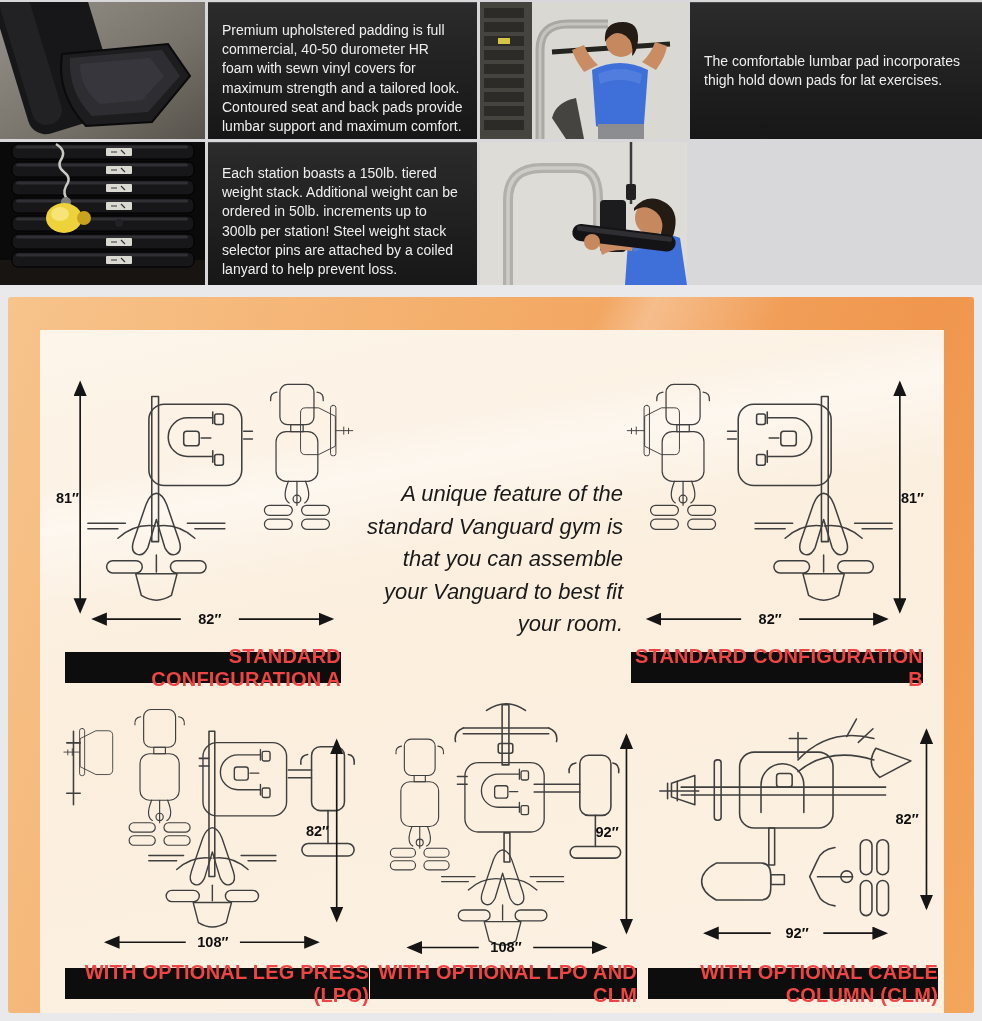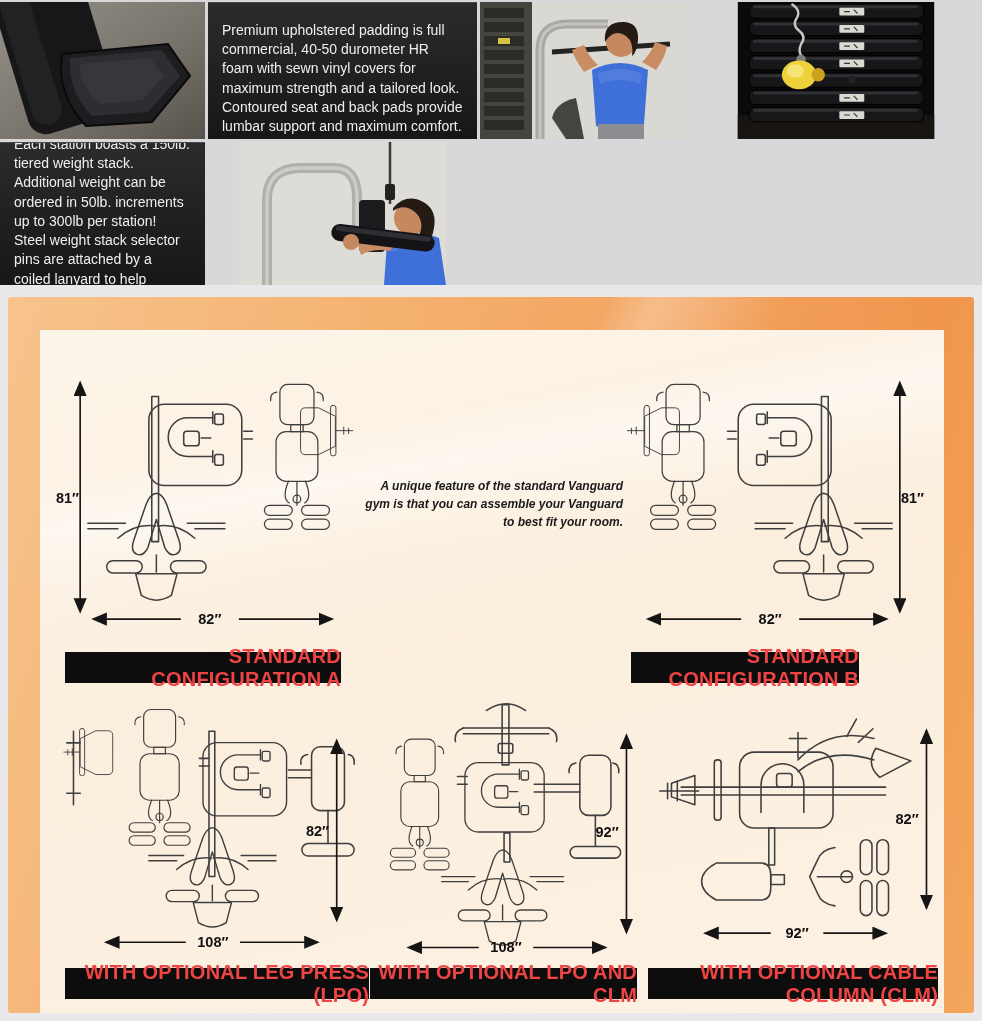--- a/index.html
+++ b/index.html
@@ -59,24 +59,23 @@
   }
   .abs{position:absolute;}
   .bar-label{
     background:#0d0d0d;color:#ef4444;
     font-weight:bold;font-size:20px;letter-spacing:.2px;
     display:flex;align-items:center;justify-content:center;
     height:31px;
   }
   .note{
     font-style:italic;
-    font-size:12px;
+    font-size:22px;
     line-height:1.48;
     color:#1a1a1a;
-    font-weight:bold;
   }
   .diagram svg{display:block;width:100%;height:100%;}
   .art{stroke:#3f3f3f;stroke-width:1.6;fill:none;stroke-linecap:round;stroke-linejoin:round;}
   .dim{stroke:#151515;stroke-width:1.7;fill:none;}
   .dim-text{font:bold 15px "Liberation Sans",sans-serif;fill:#101010;}
 </style>
 </head>
 <body>
 
 <div class="top-grid">
@@ -128,20 +127,23 @@
       <path d="M176 68 q10 -14 11 -24 l-12 -4 q-4 12 -13 20 z" fill="#c98c63"></path>
       <circle cx="141" cy="40" r="15" fill="#c5885f"></circle>
       <path d="M125 40 q-2 -20 18 -20 q16 0 15 18 q-1 12 -6 16 q2 -14 -6 -20 q-12 -8 -21 6 z" fill="#241b15"></path>
       <path d="M112 68 Q140 54 168 68 L164 122 Q138 134 116 124 z" fill="#3f6fd8"></path>
       <path d="M118 72 q22 -10 44 0 l-2 10 q-20 -8 -40 0 z" fill="#5b87e2" opacity="0.6"></path>
       <rect x="118" y="122" width="46" height="15" fill="#8b8d91"></rect>
       <path d="M96 96 q-20 4 -24 20 l14 21 h18 z" fill="#2b2a26" opacity="0.85"></path>
     </svg>
   </div>
 
+  <div class="cell text-cell t-mid">
+    <p>The comfortable lumbar pad incorporates thigh hold down pads for lat exercises.</p>
+  </div>
 
   <div class="cell photo-cell">
     <svg viewBox="0 0 205 143">
       <rect width="205" height="143" fill="#0a0a0b"></rect>
       <rect x="0" y="118" width="205" height="25" fill="#181411"></rect>
       <g>
         <g transform="translate(0,2)">
           <rect x="12" y="0" width="182" height="15" rx="6" fill="#17171a" stroke="#000" stroke-width="1"></rect>
           <rect x="16" y="1.5" width="172" height="3" rx="1.5" fill="#303034"></rect>
           <rect x="106" y="4" width="26" height="8" rx="1" fill="#dad9d2"></rect>
@@ -300,21 +302,21 @@
           <line x1="284" y1="14" x2="284" y2="250" marker-start="url(#arr)" marker-end="url(#arr)"></line>
           <line x1="24" y1="258" x2="120" y2="258" marker-start="url(#arr)"></line>
           <line x1="180" y1="258" x2="270" y2="258" marker-end="url(#arr)"></line>
         </g>
         <text class="dim-text" x="309" y="138" text-anchor="end">81″</text>
         <text class="dim-text" x="150" y="263" text-anchor="middle">82″</text>
       </svg>
     </div>
 
     <div class="abs bar-label" style="left:25px;top:322px;width:276px">STANDARD CONFIGURATION A</div>
-    <div class="abs bar-label" style="left:591px;top:322px;width:228px">STANDARD CONFIGURATION  B</div>
+    <div class="abs bar-label" style="left:591px;top:322px;width:292px">STANDARD CONFIGURATION  B</div>
 
     <div class="abs diagram" style="left:18px;top:368px;width:300px;height:262px">
       <svg viewBox="0 0 310 262">
         <g class="art">
           <path d="M16 30 v76 M9 42 h14 M9 94 h14"></path>
           <use href="#g-plate" transform="translate(60,26) scale(-0.58,0.58)"></use>
           <use href="#g-seat" transform="translate(60,6) scale(0.75)"></use>
           <path d="M146 58 H156 M146 66 H156"></path>
           <rect x="156" y="30" width="6" height="150"></rect>
           <use href="#g-tower" transform="translate(148,40) scale(0.9)"></use>

